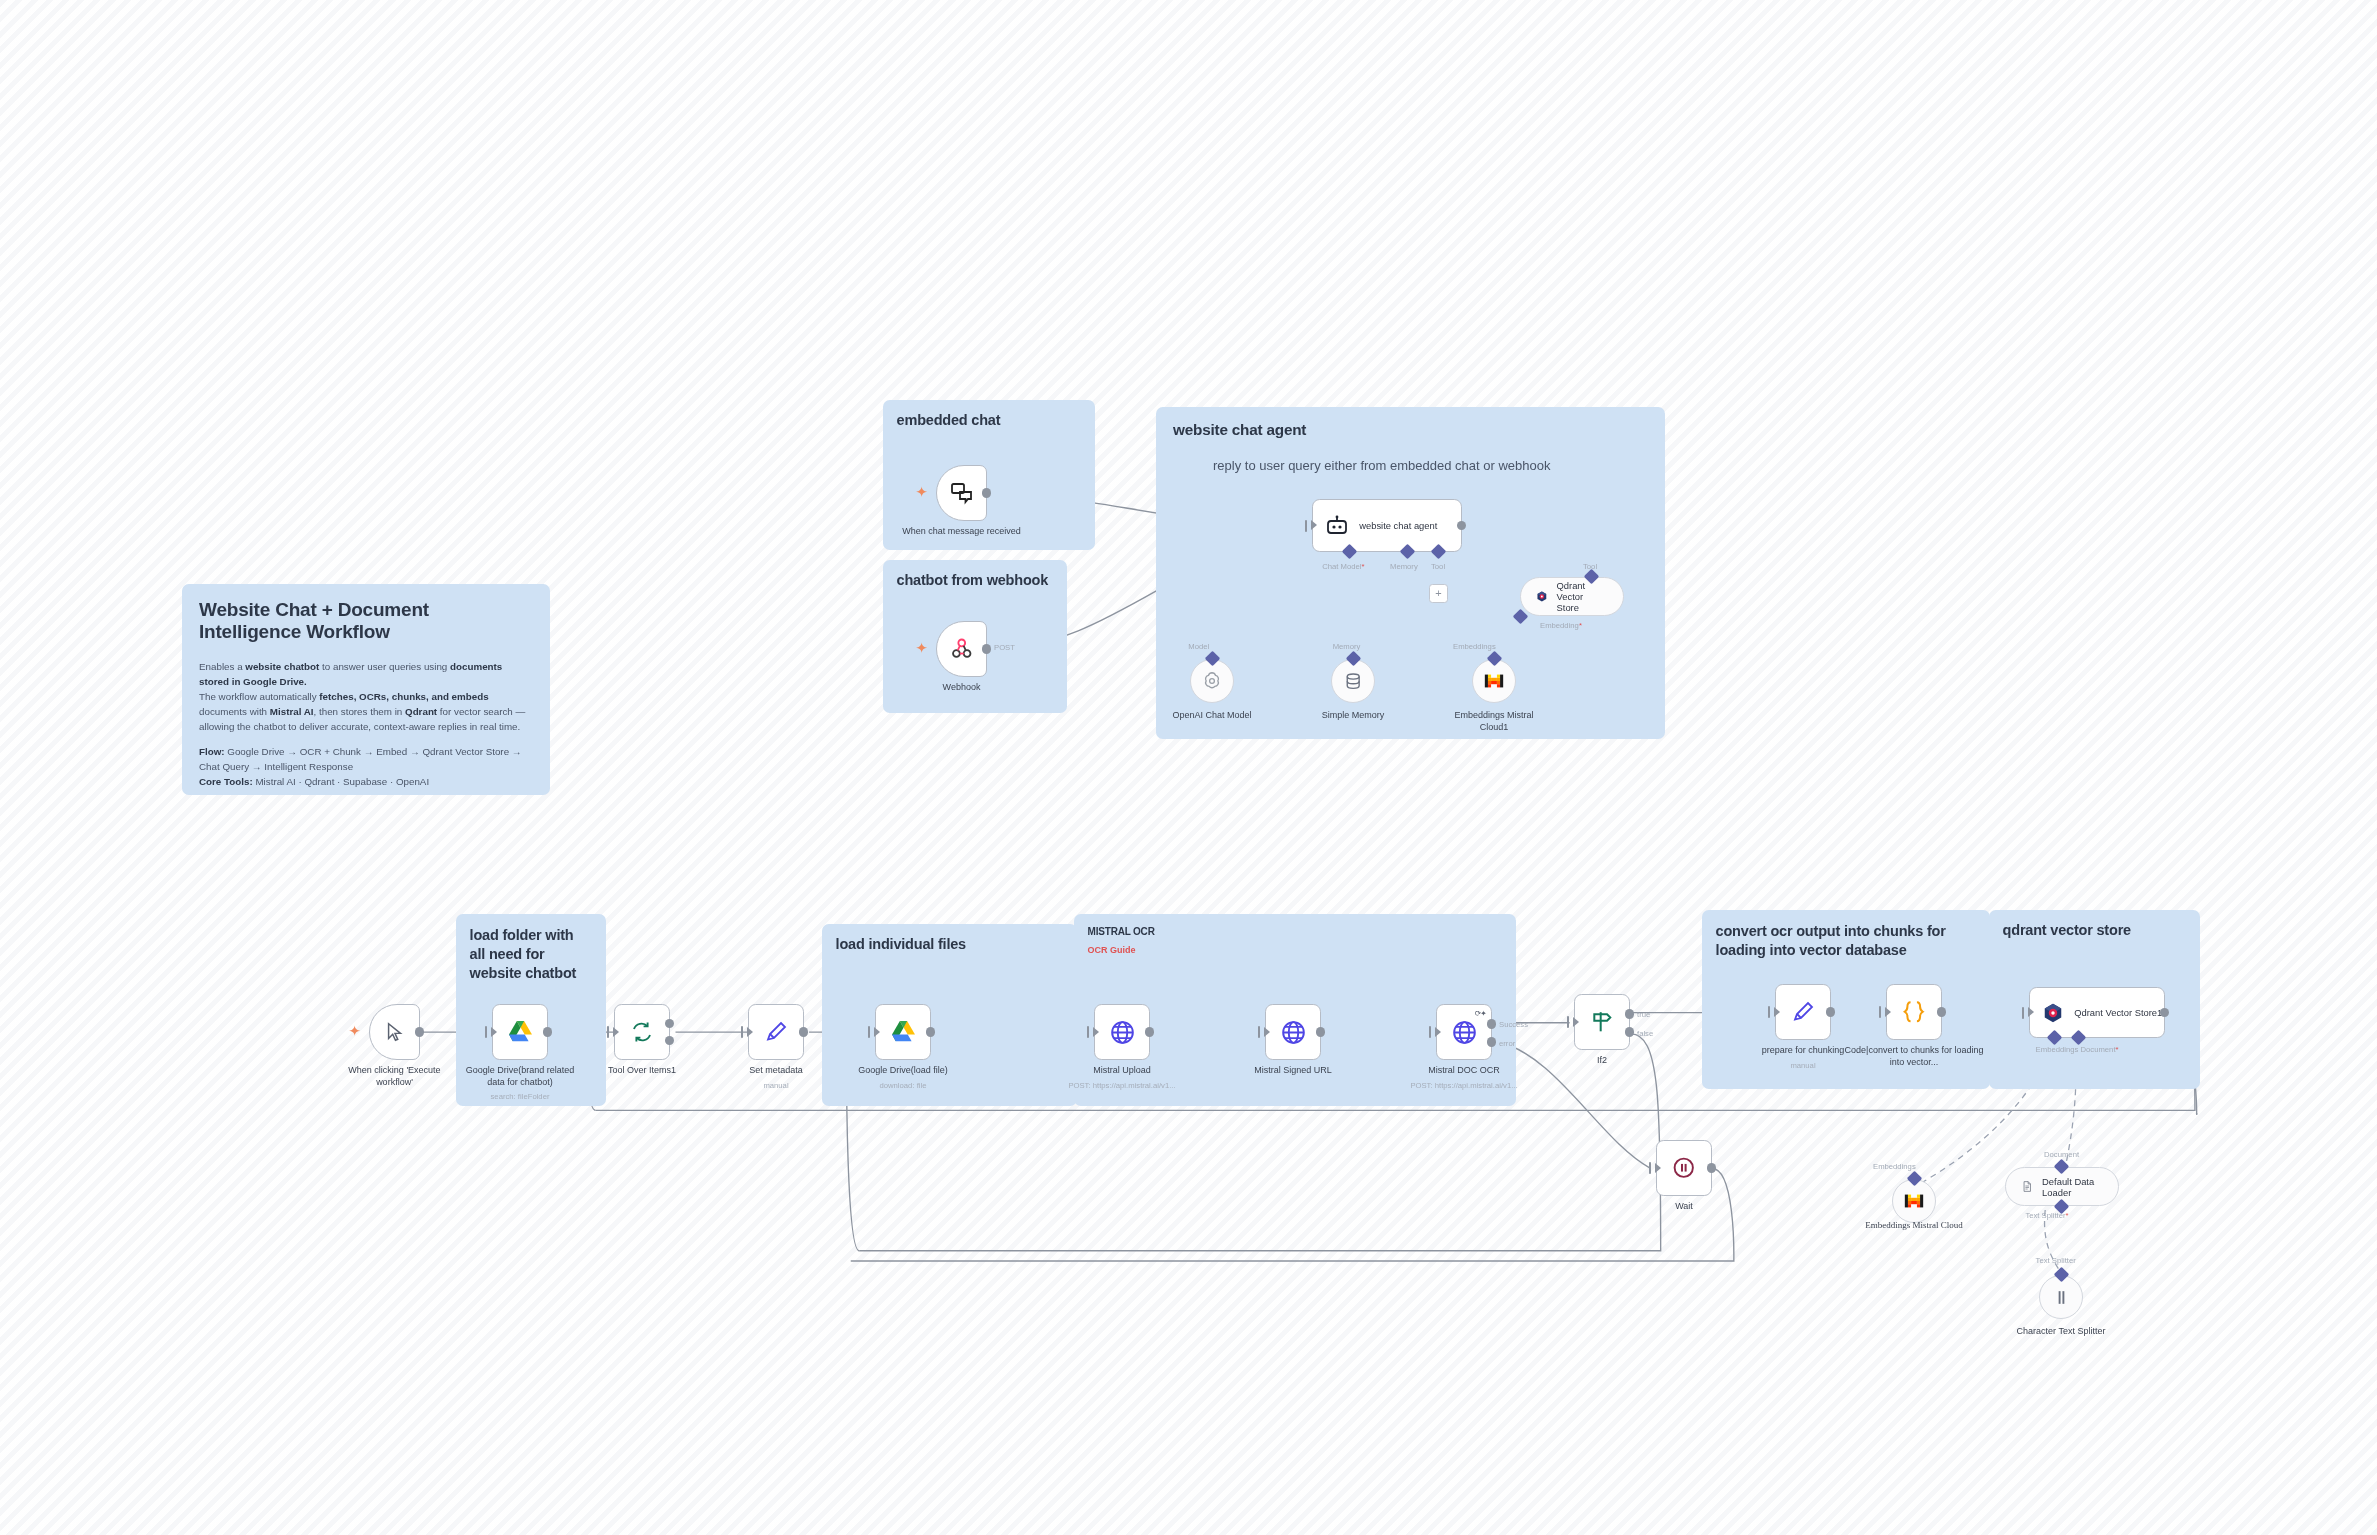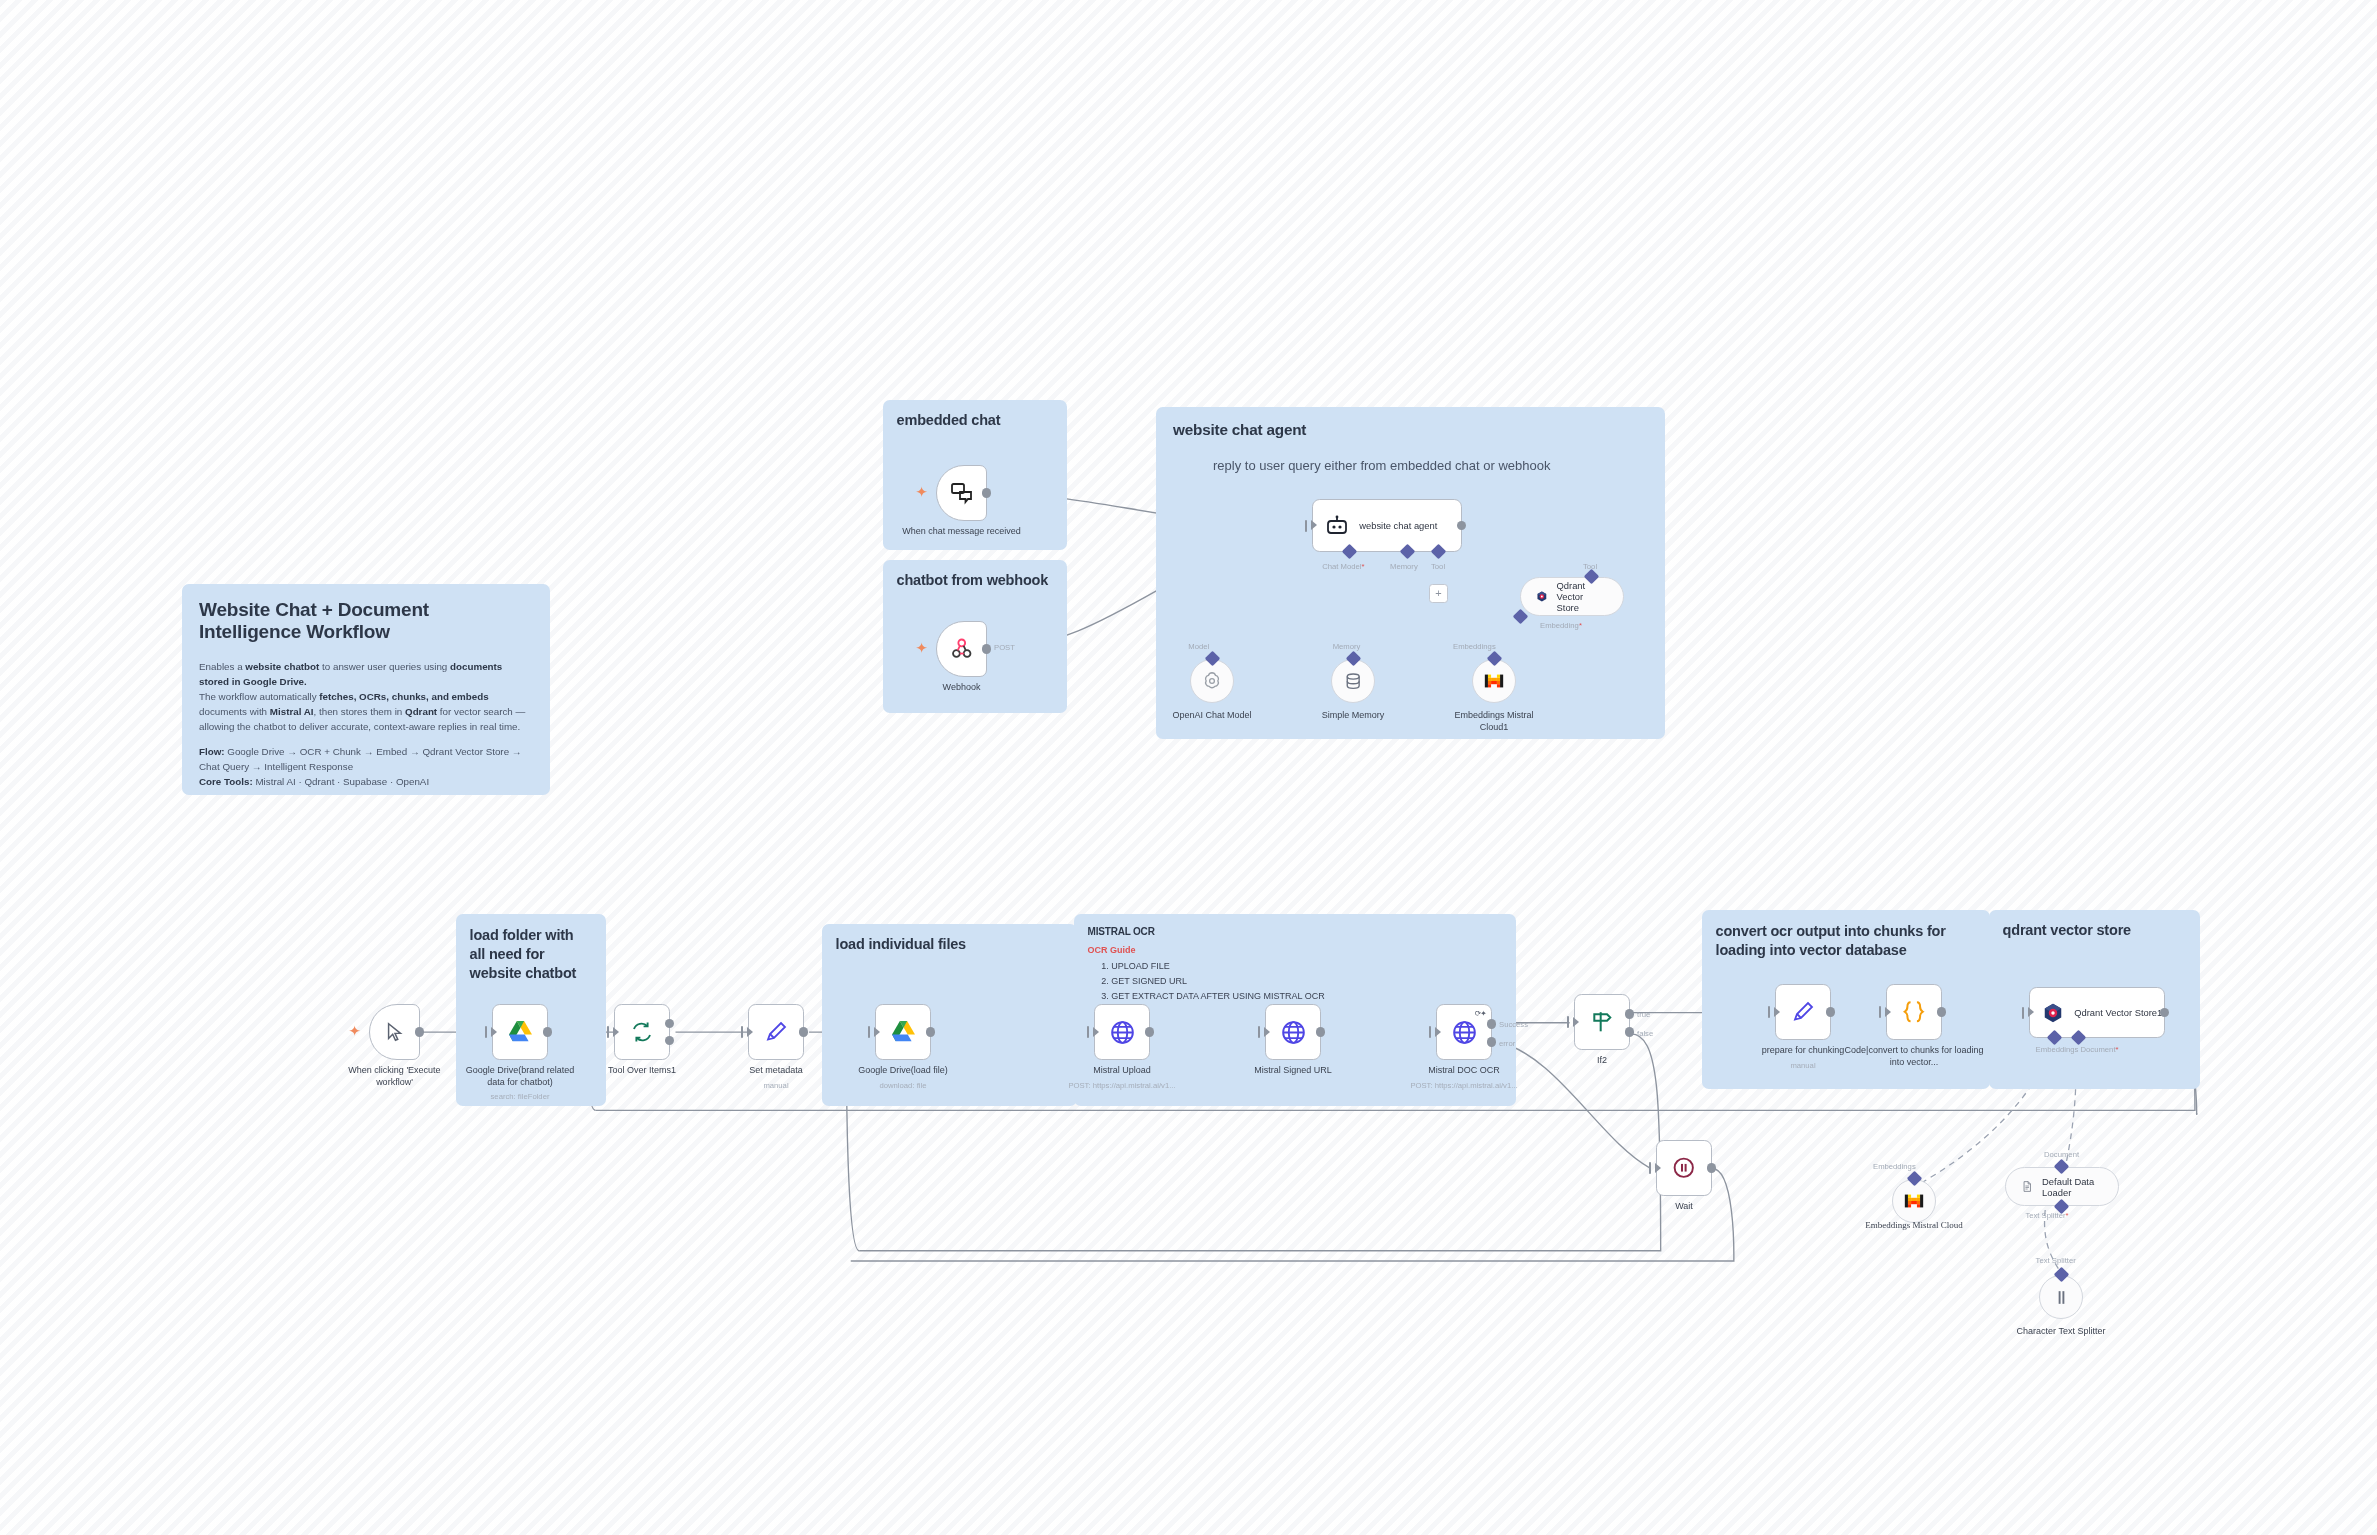--- a/index.html
+++ b/index.html
@@ -34,21 +34,21 @@
   }
   .sticky-body{color:#4a5568;}
   .sticky-body b{color:#2d3748;}
 
   #note-main{left:182px;top:584px;width:368px;height:211px;padding:15.3px 17px;}
   #note-main .sticky-title{font-size:19px;margin-bottom:15.3px;}
   #note-main .sticky-body{font-size:9.8px;line-height:1.55;}
   #note-main .sticky-body p{margin:0 0 9.4px 0;}
   #note-main .sticky-body p:last-child{margin-bottom:0;}
 
-  #note-embedded{left:883px;top:400px;width:184px;height:150px;padding:12px 13.6px;}
+  #note-embedded{left:883px;top:400px;width:212px;height:150px;padding:12px 13.6px;}
   #note-embedded .sticky-title{font-size:14.5px;}
   #note-webhook{left:883px;top:560px;width:184px;height:153px;padding:12px 13.6px;}
   #note-webhook .sticky-title{font-size:14.5px;}
 
   #note-agent{left:1156px;top:407px;width:509px;height:332px;padding:13.6px 17px;}
   #note-agent .sticky-title{font-size:15.3px;}
   #note-agent .sticky-body{font-size:13px;margin-top:19px;padding-left:40px;}
 
   #note-folder{left:456px;top:914px;width:150px;height:192px;padding:12px 13.6px;}
   #note-folder .sticky-title{font-size:14.5px;line-height:1.3;}
@@ -242,25 +242,20 @@
 </div>
 <div class="sticky" id="note-folder">
   <div class="sticky-title">load folder with all need for website chatbot</div>
 </div>
 <div class="sticky" id="note-individual">
   <div class="sticky-title">load individual files</div>
 </div>
 <div class="sticky" id="note-mistral">
   <div class="sticky-title">MISTRAL OCR</div>
   <div class="ocr-guide">OCR Guide</div>
-  <ol>
-    <li>1. UPLOAD FILE</li>
-    <li>2. GET SIGNED URL</li>
-    <li>3. GET EXTRACT DATA AFTER USING MISTRAL OCR</li>
-  </ol>
 </div>
 <div class="sticky" id="note-chunks">
   <div class="sticky-title">convert ocr output into chunks for loading into vector database</div>
 </div>
 <div class="sticky" id="note-qdrant">
   <div class="sticky-title">qdrant vector store</div>
 </div>
 
 <div class="node" style="left:936px;top:465px;">
   <div class="plus-trigger" style="left:-20.4px;top:20.4px;">✦</div>

